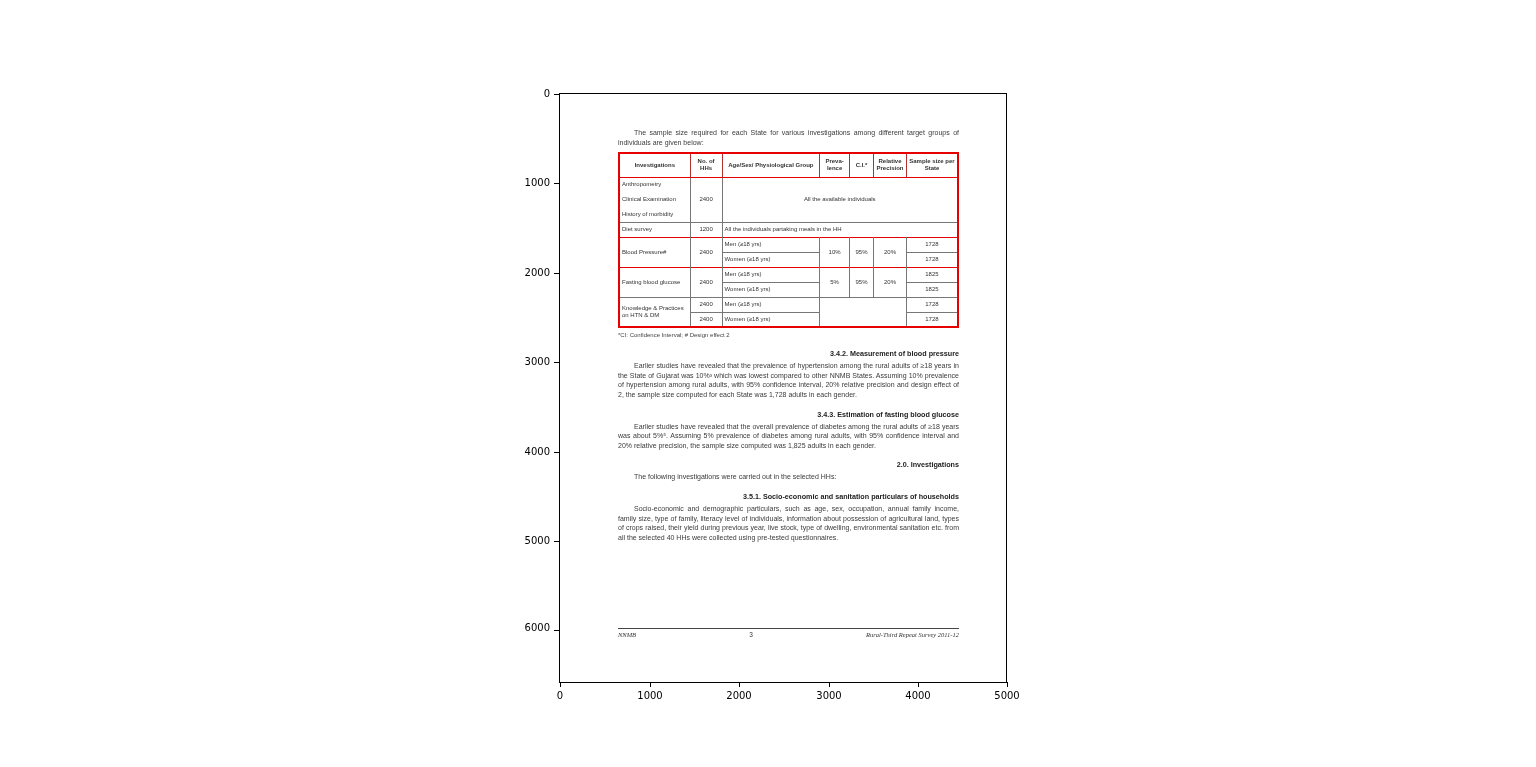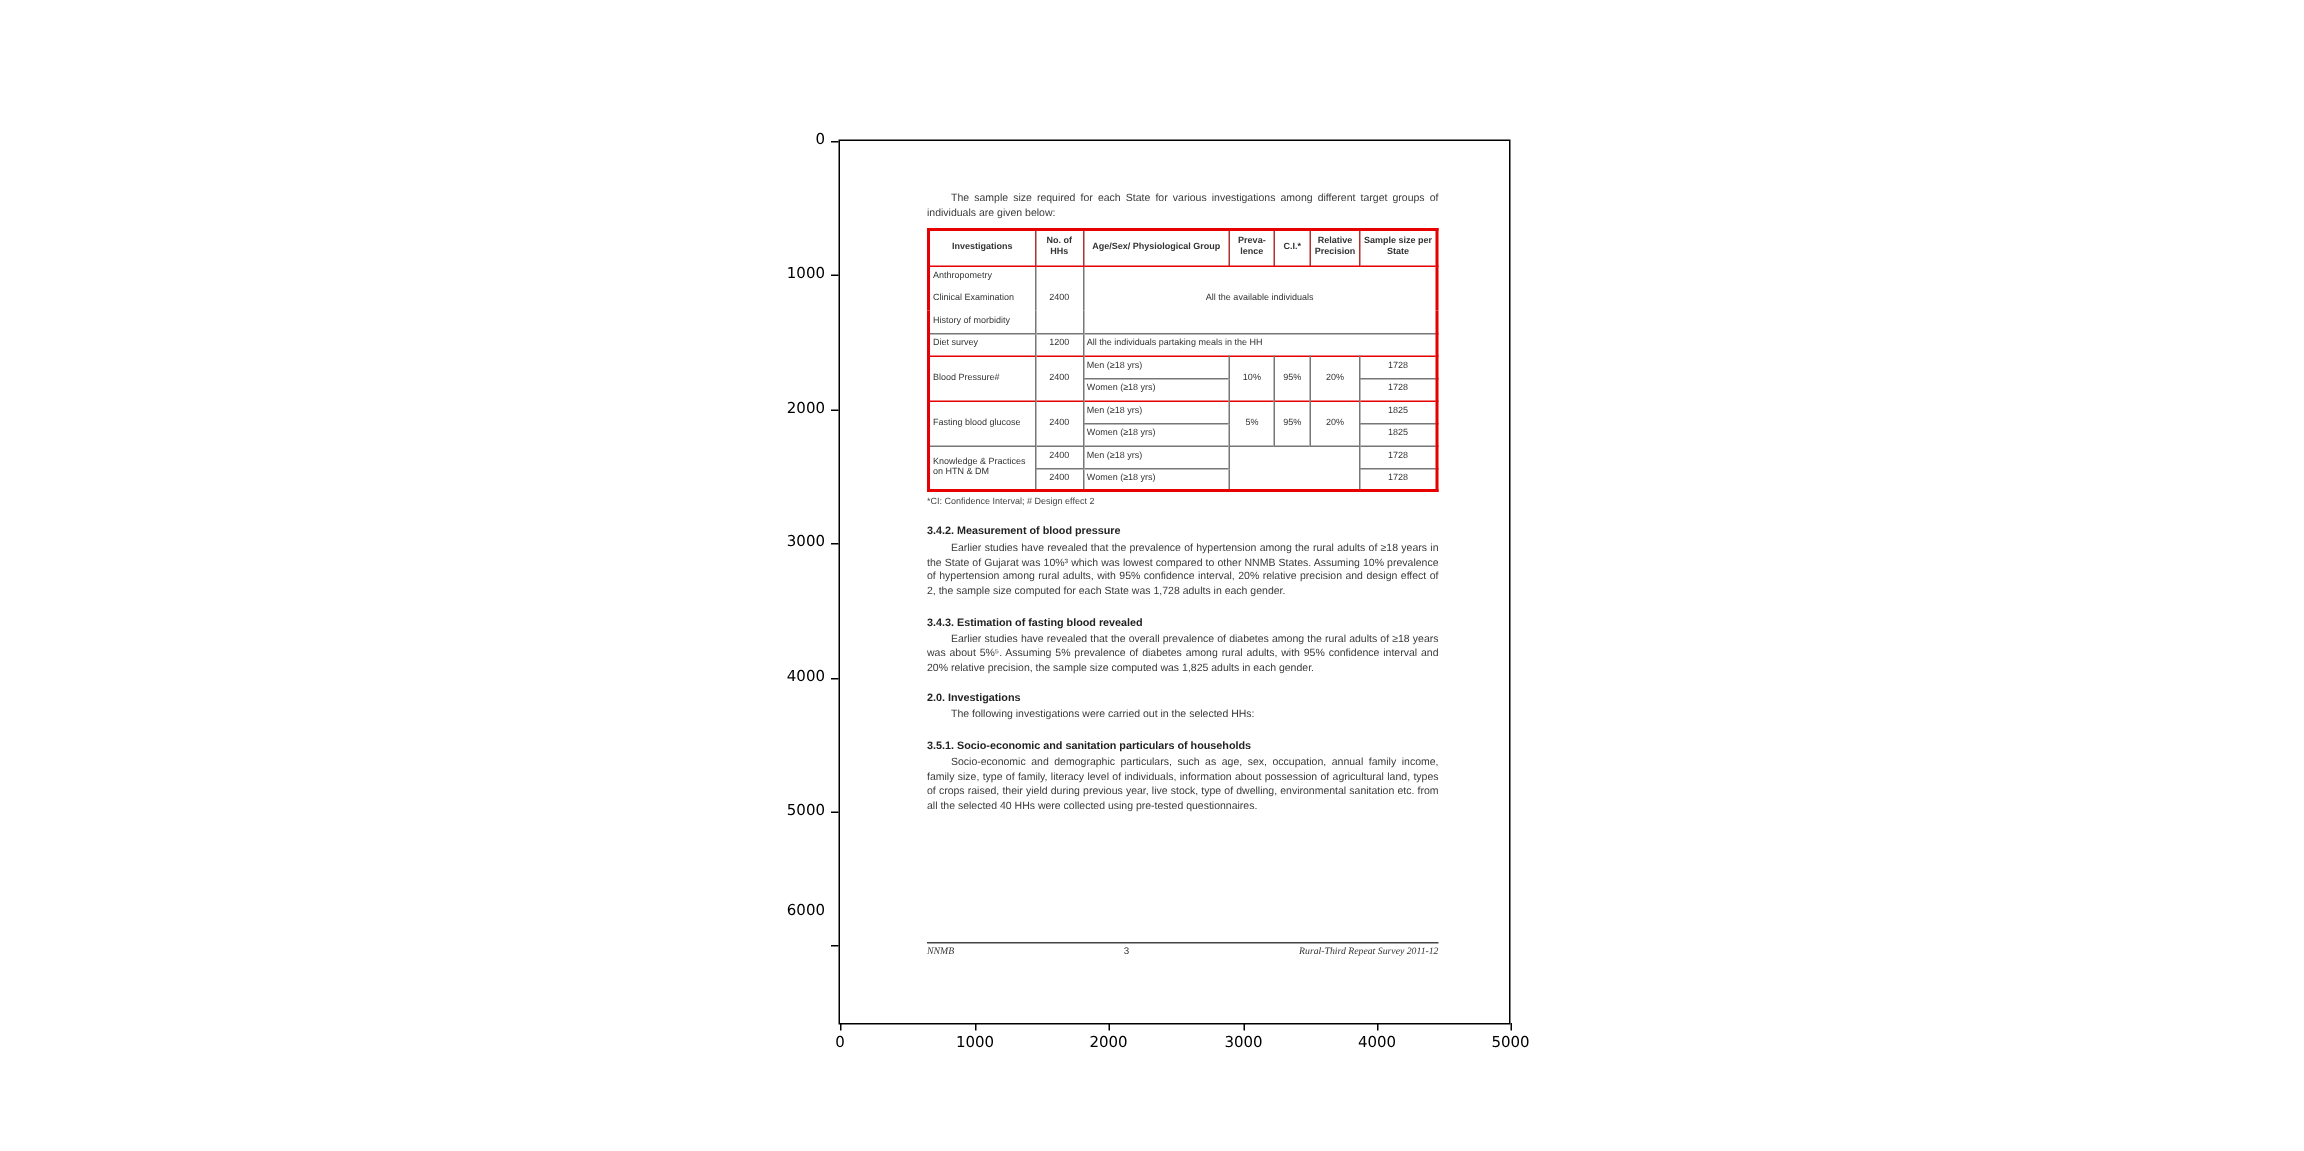--- a/index.html
+++ b/index.html
@@ -26,21 +26,21 @@
   
   .page {
     position:absolute; left:58px; top:34px; width:341px; height:516px;
     font-family:"Liberation Sans", sans-serif; color:#3a3a3a;
   }
   .para {
     font-size:7px; line-height:9.6px; text-align:justify; text-indent:16px;
   }
   .heading {
     font-size:7.2px; line-height:9px; font-weight:bold; color:#222;
-    margin-top:10px; margin-bottom:3px;
+    margin-top:10px; margin-bottom:3px;text-align:right;
   }
   .doc-table {
     width:100%; border-collapse:collapse; table-layout:fixed;
     border:2px solid #e60000; margin-top:5px;
     font-size:6px; line-height:7px; color:#333;
   }
   .doc-table th {
     border:0.8px solid #b23030; border-bottom:1.4px solid #e60000;
     font-weight:bold; text-align:center; vertical-align:middle; padding:1px;
   }
@@ -75,21 +75,21 @@
   <div class="ytickmark" style="top:268px"></div>
   <div class="ytickmark" style="top:358px"></div>
   <div class="ytickmark" style="top:447px"></div>
   <div class="ytickmark" style="top:536px"></div>
   <span class="yticklabel" style="top:-6px">0</span>
   <span class="yticklabel" style="top:83px">1000</span>
   <span class="yticklabel" style="top:173px">2000</span>
   <span class="yticklabel" style="top:262px">3000</span>
   <span class="yticklabel" style="top:352px">4000</span>
   <span class="yticklabel" style="top:441px">5000</span>
-  <span class="yticklabel" style="top:508px">6000</span>
+  <span class="yticklabel" style="top:528px">6000</span>
 
   <div class="xtickmark" style="left:0px"></div>
   <div class="xtickmark" style="left:90px"></div>
   <div class="xtickmark" style="left:179px"></div>
   <div class="xtickmark" style="left:269px"></div>
   <div class="xtickmark" style="left:358px"></div>
   <div class="xtickmark" style="left:447px"></div>
   <span class="xticklabel" style="left:-18px">0</span>
   <span class="xticklabel" style="left:72px">1000</span>
   <span class="xticklabel" style="left:161px">2000</span>
@@ -182,21 +182,21 @@
           <td class="td-center">1728</td>
         </tr>
       </tbody>
     </table>
 
     <p class="footnote">*CI: Confidence Interval;   # Design effect 2</p>
 
     <h4 class="heading">3.4.2. Measurement of blood pressure</h4>
     <p class="para">Earlier studies have revealed that the prevalence of hypertension among the rural adults of ≥18 years in the State of Gujarat was 10%³ which was lowest compared to other NNMB States. Assuming 10% prevalence of hypertension among rural adults, with 95% confidence interval, 20% relative precision and design effect of 2, the sample size computed for each State was 1,728 adults in each gender.</p>
 
-    <h4 class="heading">3.4.3. Estimation of fasting blood revealed</h4>
+    <h4 class="heading">3.4.3. Estimation of fasting blood glucose</h4>
     <p class="para">Earlier studies have revealed that the overall prevalence of diabetes among the rural adults of ≥18 years was about 5%⁵. Assuming 5% prevalence of diabetes among rural adults, with 95% confidence interval and 20% relative precision, the sample size computed was 1,825 adults in each gender.</p>
 
     <h4 class="heading">2.0. Investigations</h4>
     <p class="para single-line">The following investigations were carried out in the selected HHs:</p>
 
     <h4 class="heading">3.5.1. Socio-economic and sanitation particulars of households</h4>
     <p class="para">Socio-economic and demographic particulars, such as age, sex, occupation, annual family income, family size, type of family, literacy level of individuals, information about possession of agricultural land, types of crops raised, their yield during previous year, live stock, type of dwelling, environmental sanitation etc. from all the selected 40 HHs were collected using pre-tested questionnaires.</p>
 
     <div class="page-footer">
       <span class="footer-italic">NNMB</span>

